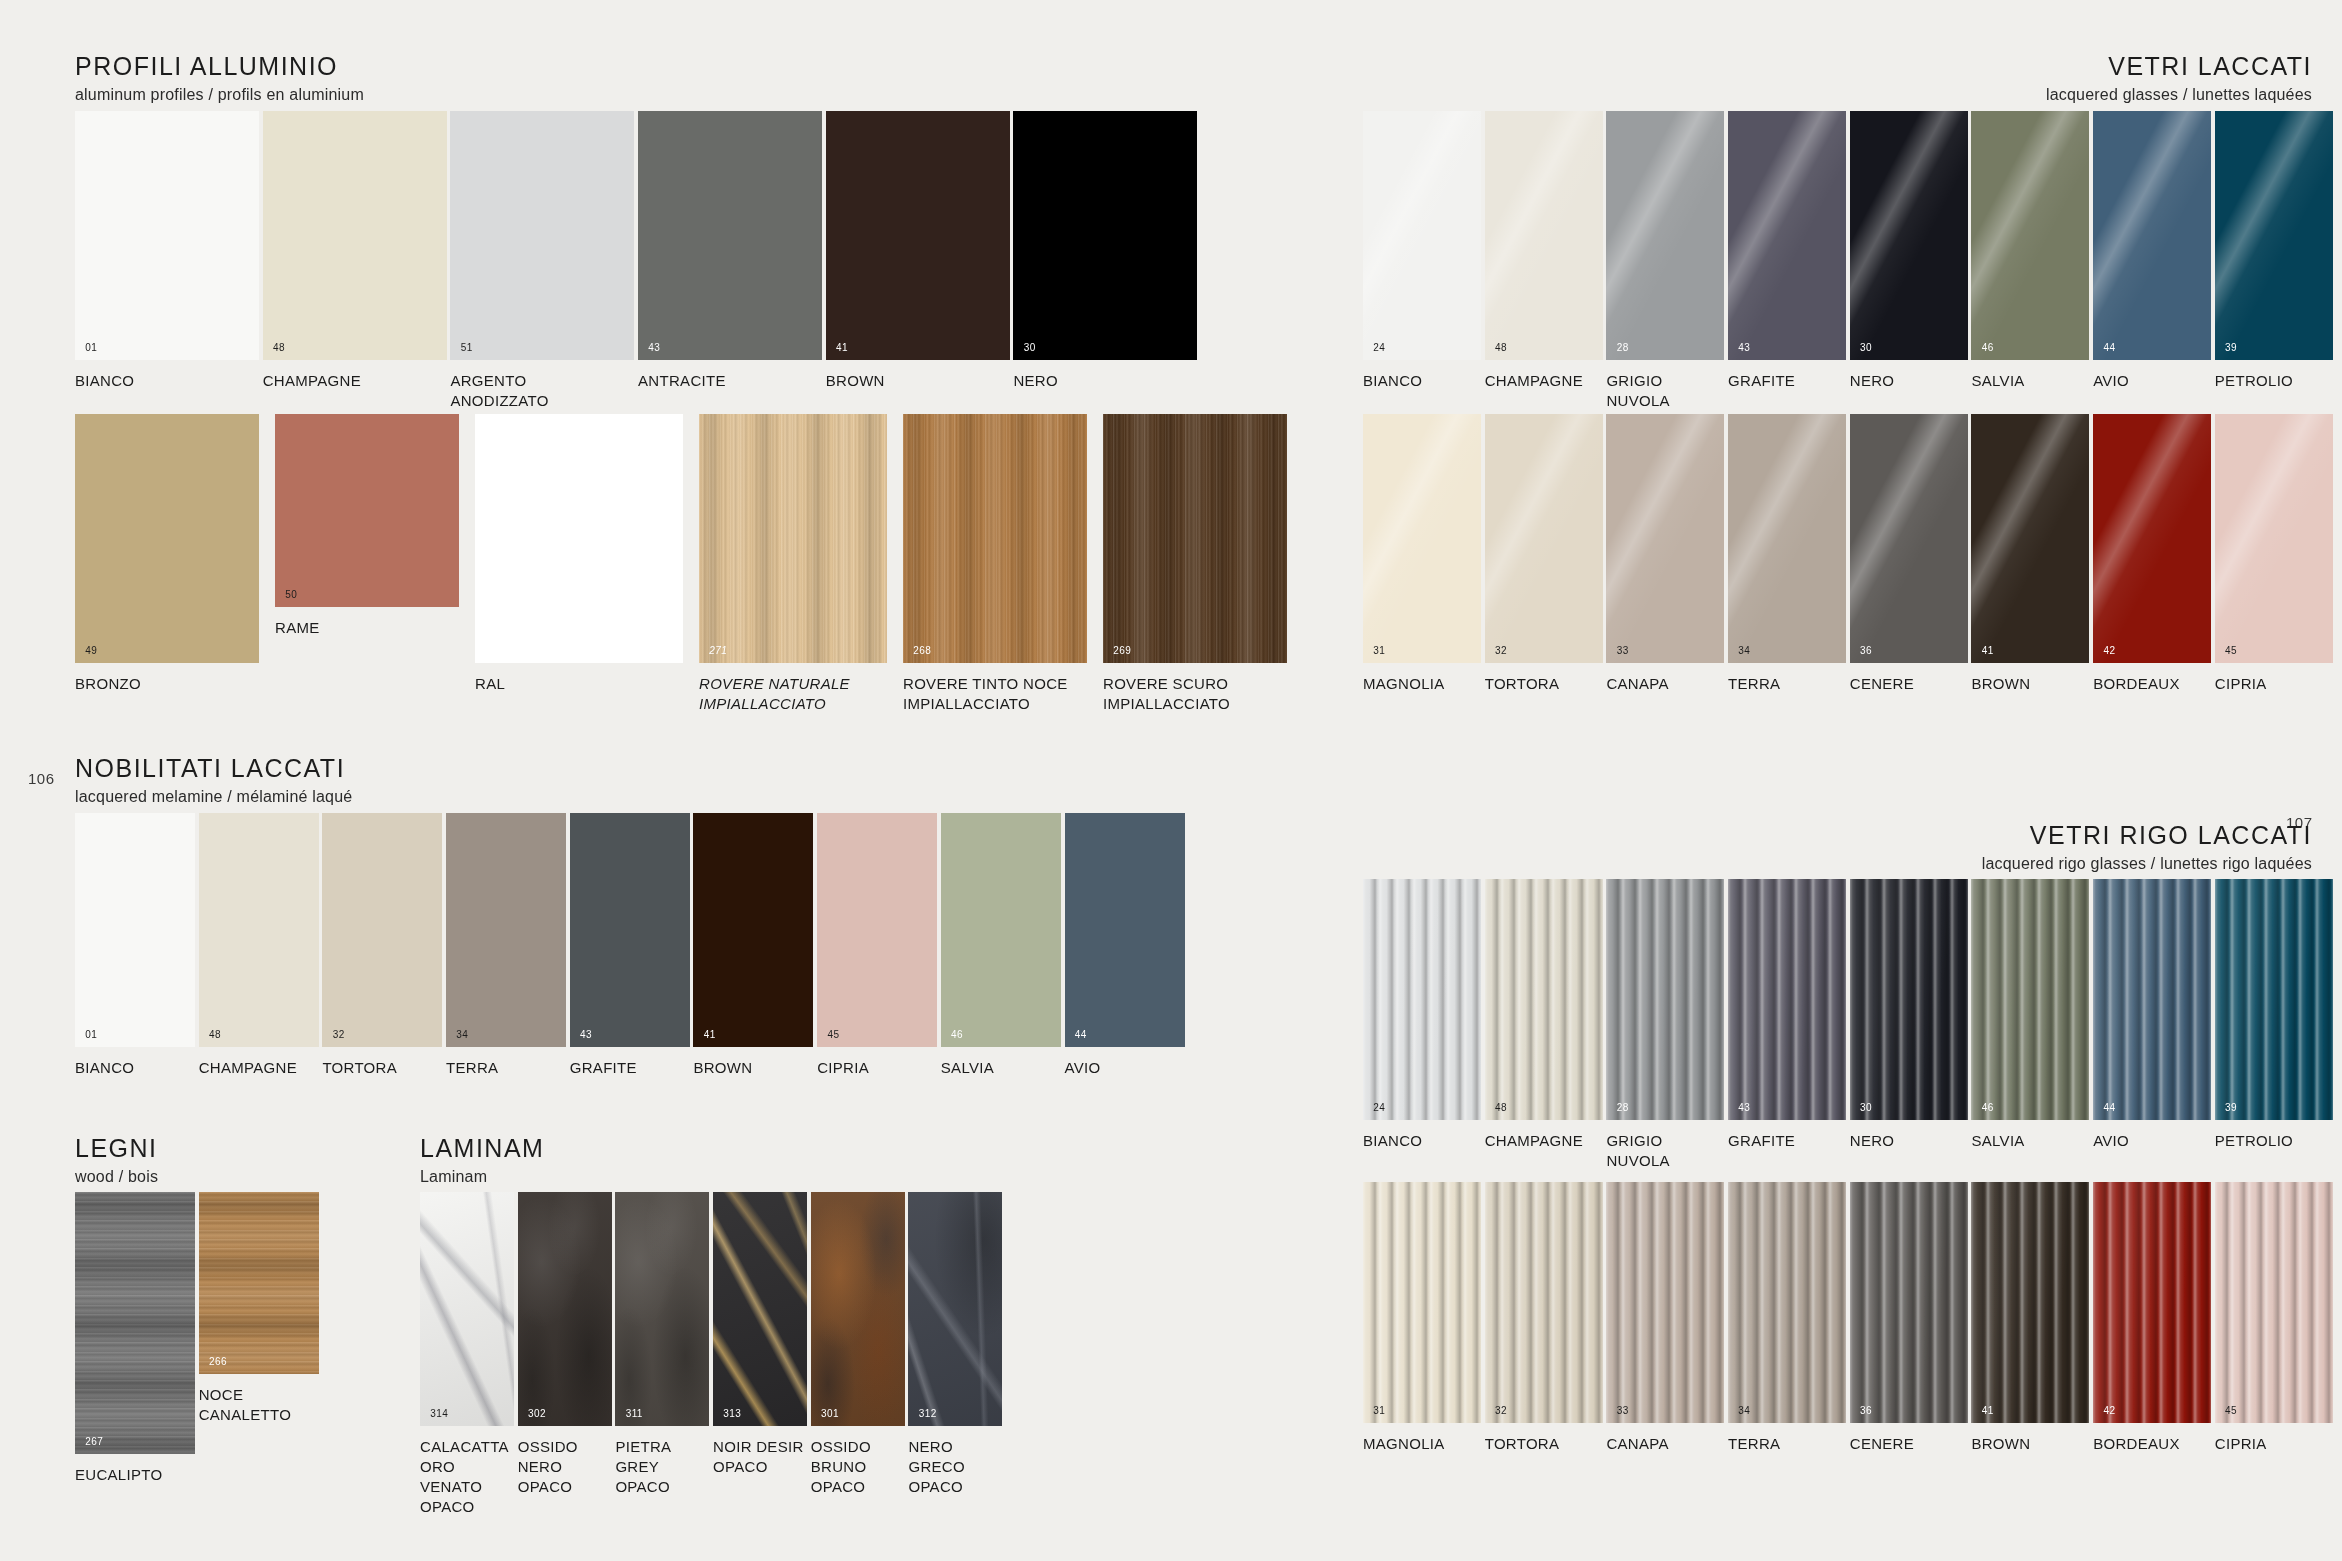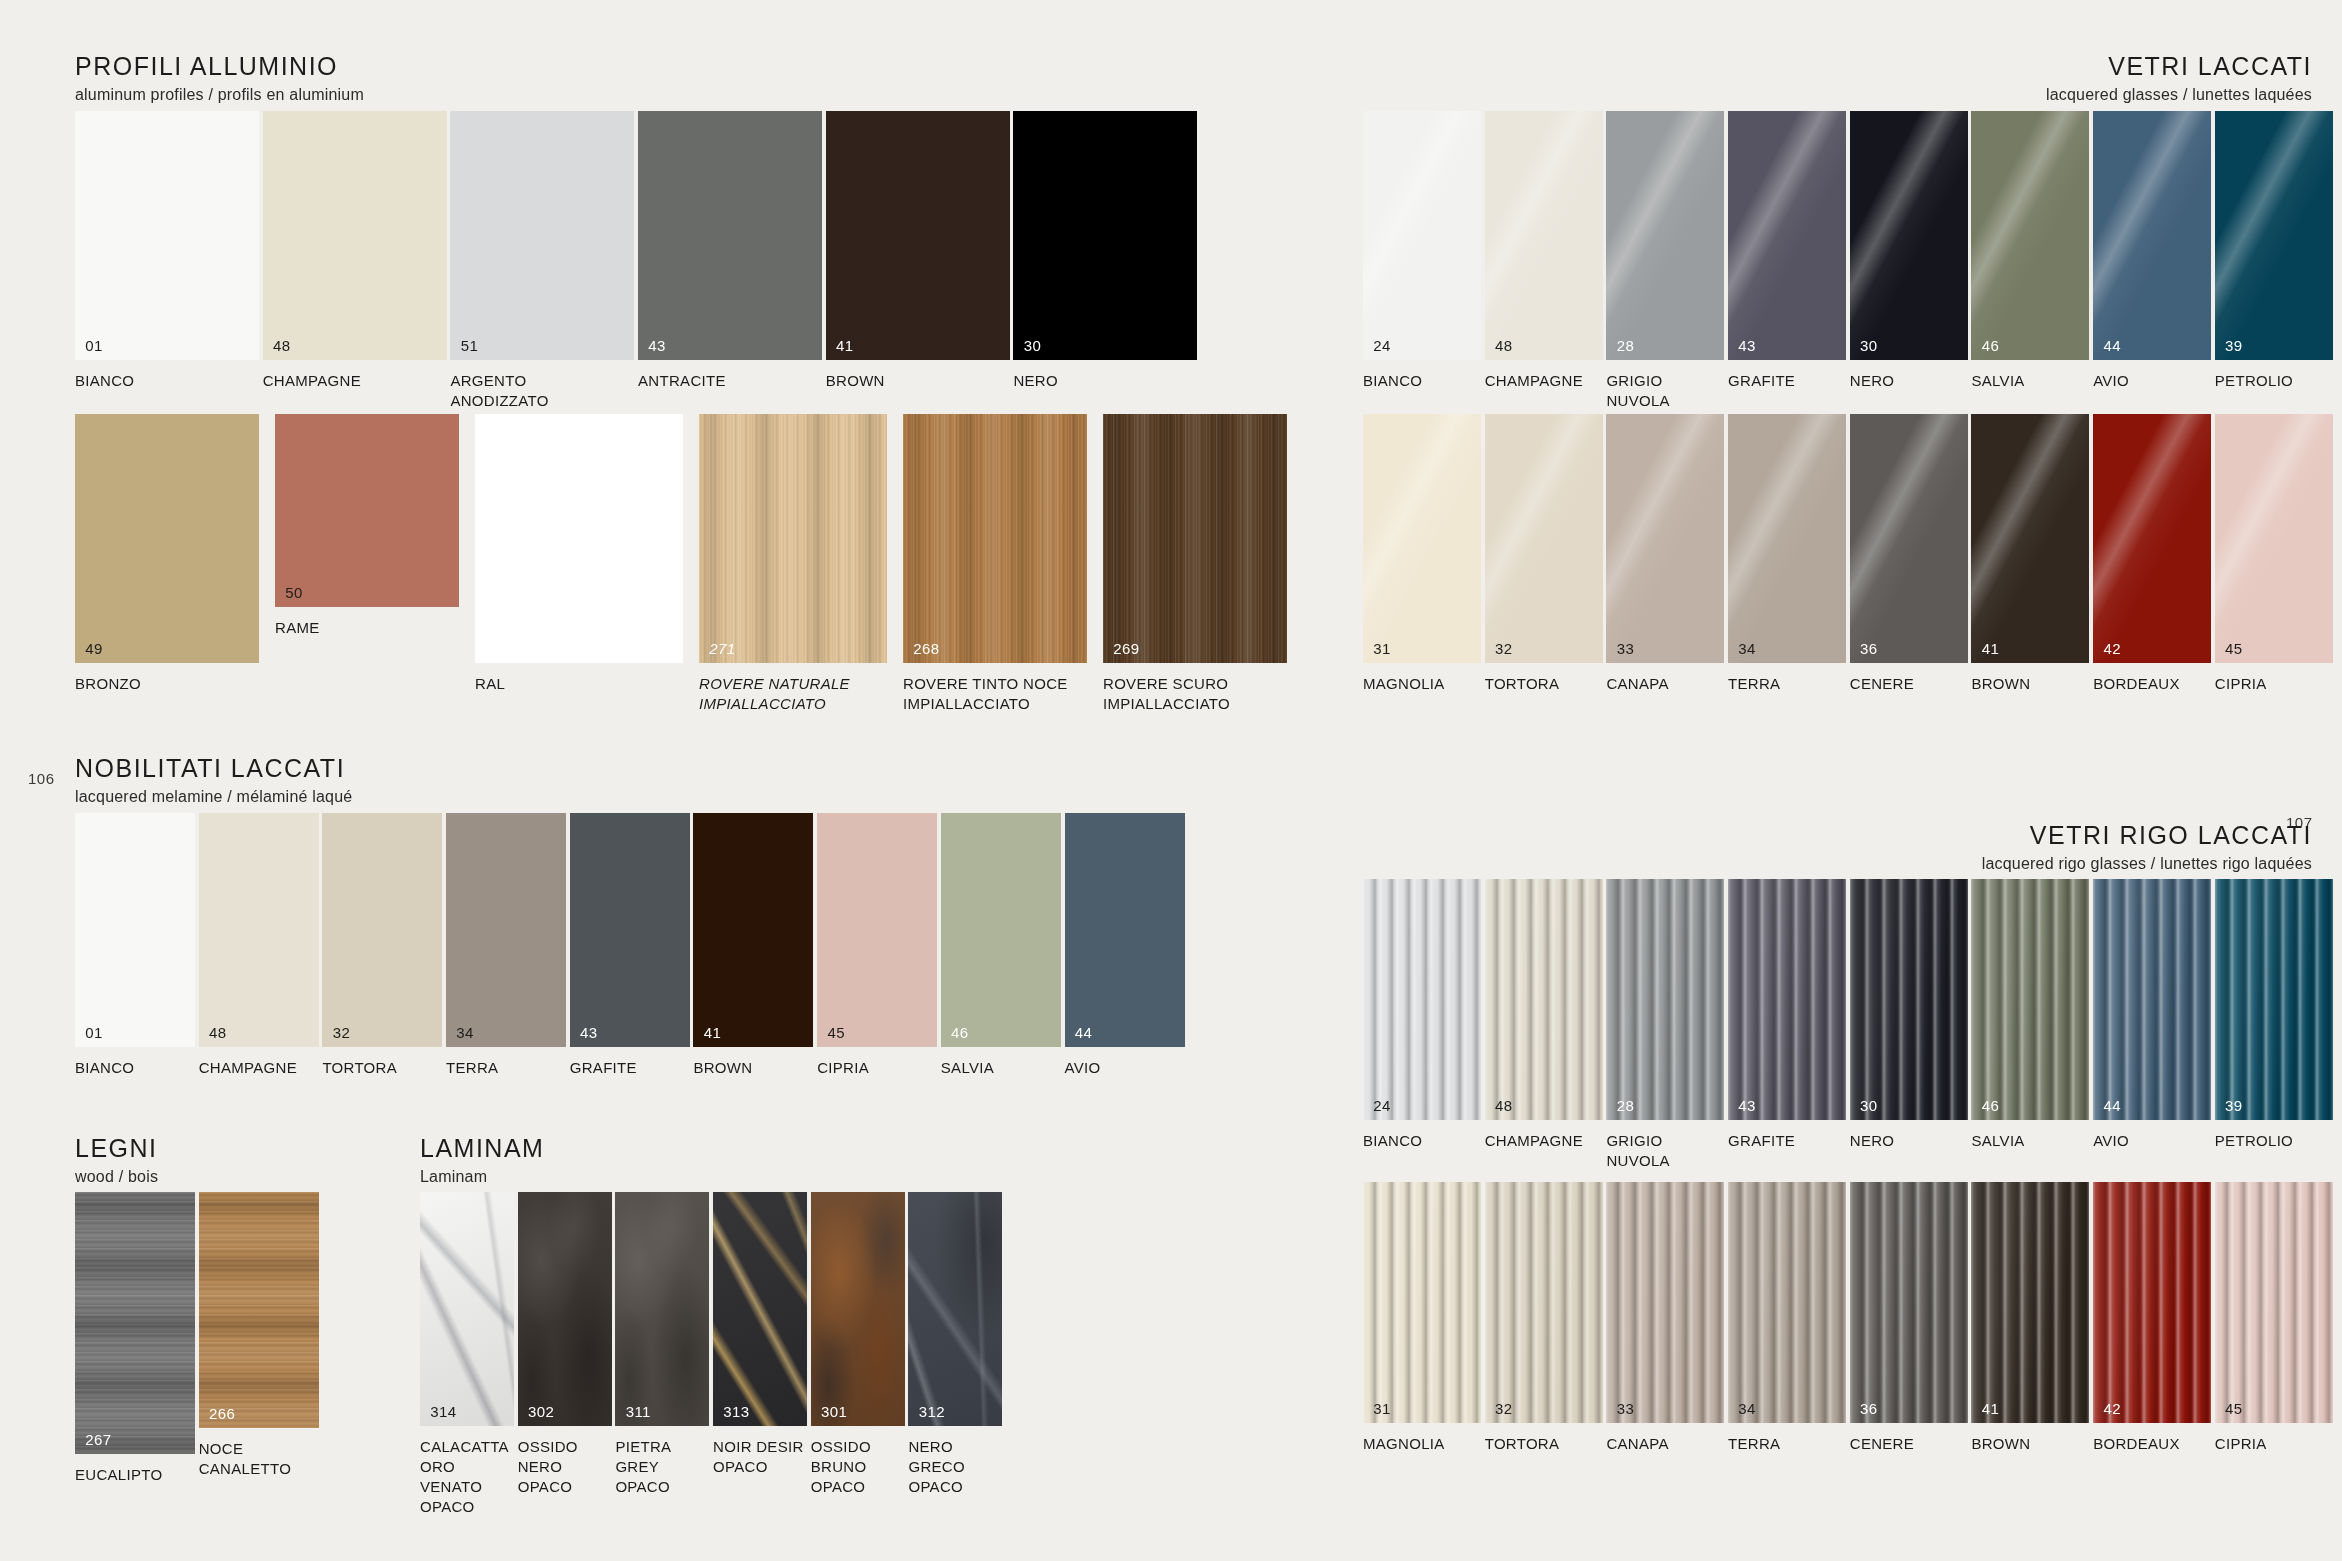--- a/index.html
+++ b/index.html
@@ -28,21 +28,21 @@
 
   
   .row { display: flex; position: absolute; }
   .cell { position: relative; }
   .chip {
     position: relative; overflow: hidden;
     background-color: #ccc;
   }
   .code {
     position: absolute; left: 10.3px; bottom: 7.5px;
-    font-size: 15px; letter-spacing: 0.4px; line-height: 1;
+    font-size: 10px; letter-spacing: 0.4px; line-height: 1;
     z-index: 4; white-space: nowrap;
   }
   .code.dark { color: #1d1d1d; }
   .code.light { color: #ffffff; }
   .name {
     margin-top: 11.2px; font-size: 15px; color: #1c1c1c;
     letter-spacing: 0.3px; line-height: 1.32; white-space: pre-line;
   }
 
   
@@ -321,21 +321,21 @@
     <div class="sec-sub">wood / bois</div>
   </div>
   <div class="row" id="legni-row1" style="left:75px; top:1192px; gap:3.7px;">
       <div class="cell" style="width: 120px;">
         <div class="chip wood-h" style="height: 262px; background-color: #737373;">
           <span class="code light">267</span>
         </div>
         <div class="name">EUCALIPTO</div>
       </div>
       <div class="cell" style="width: 120px;">
-        <div class="chip wood-h" style="height: 236px; background-color: rgb(181, 133, 79);">
+        <div class="chip wood-h" style="height: 182px; background-color: rgb(181, 133, 79);">
           <span class="code light">266</span>
         </div>
         <div class="name">NOCE
 CANALETTO</div>
       </div>
     </div>
 
   <div class="sec-head" style="position:absolute; left:420px; top:1134px;">
     <div class="sec-title">LAMINAM</div>
     <div class="sec-sub">Laminam</div>

